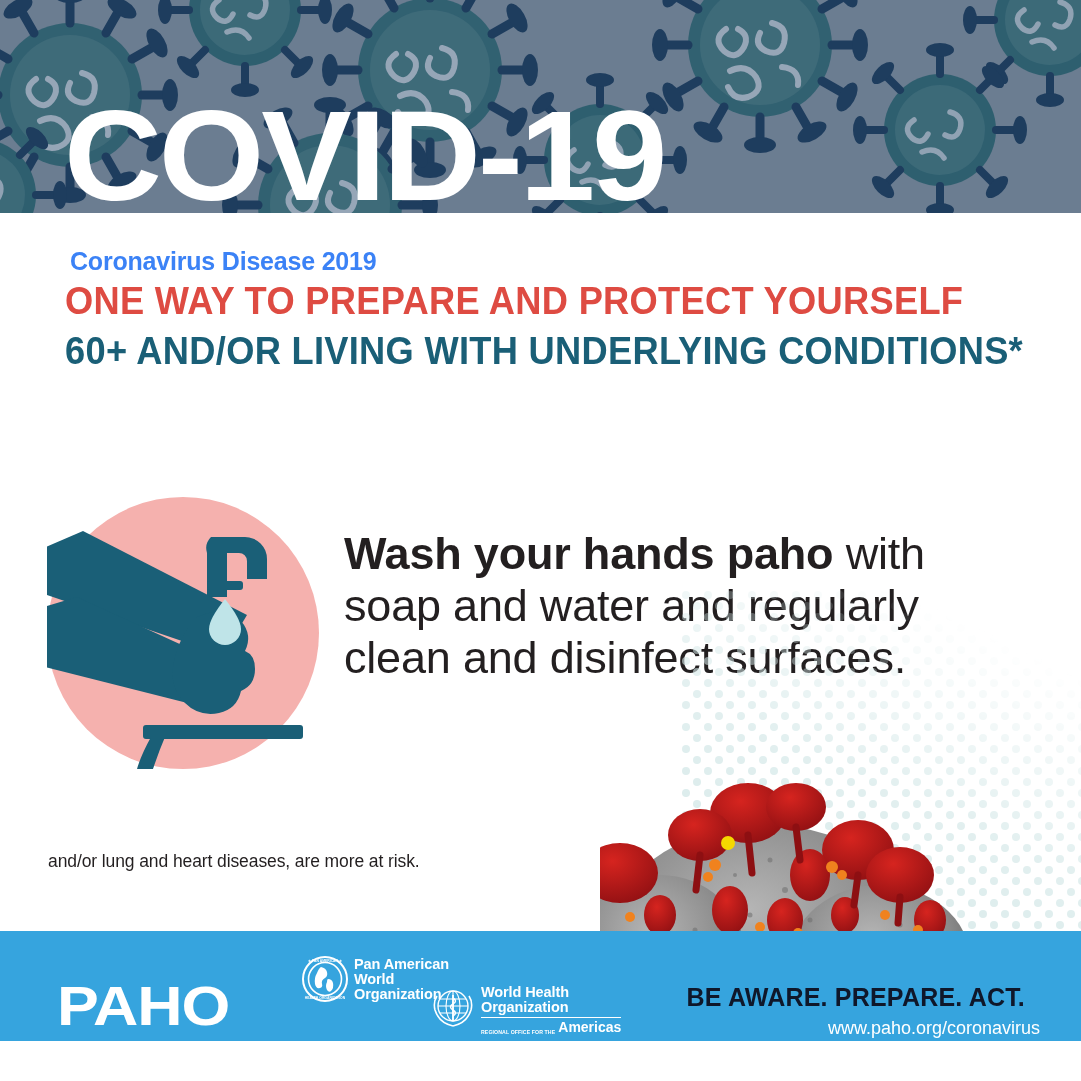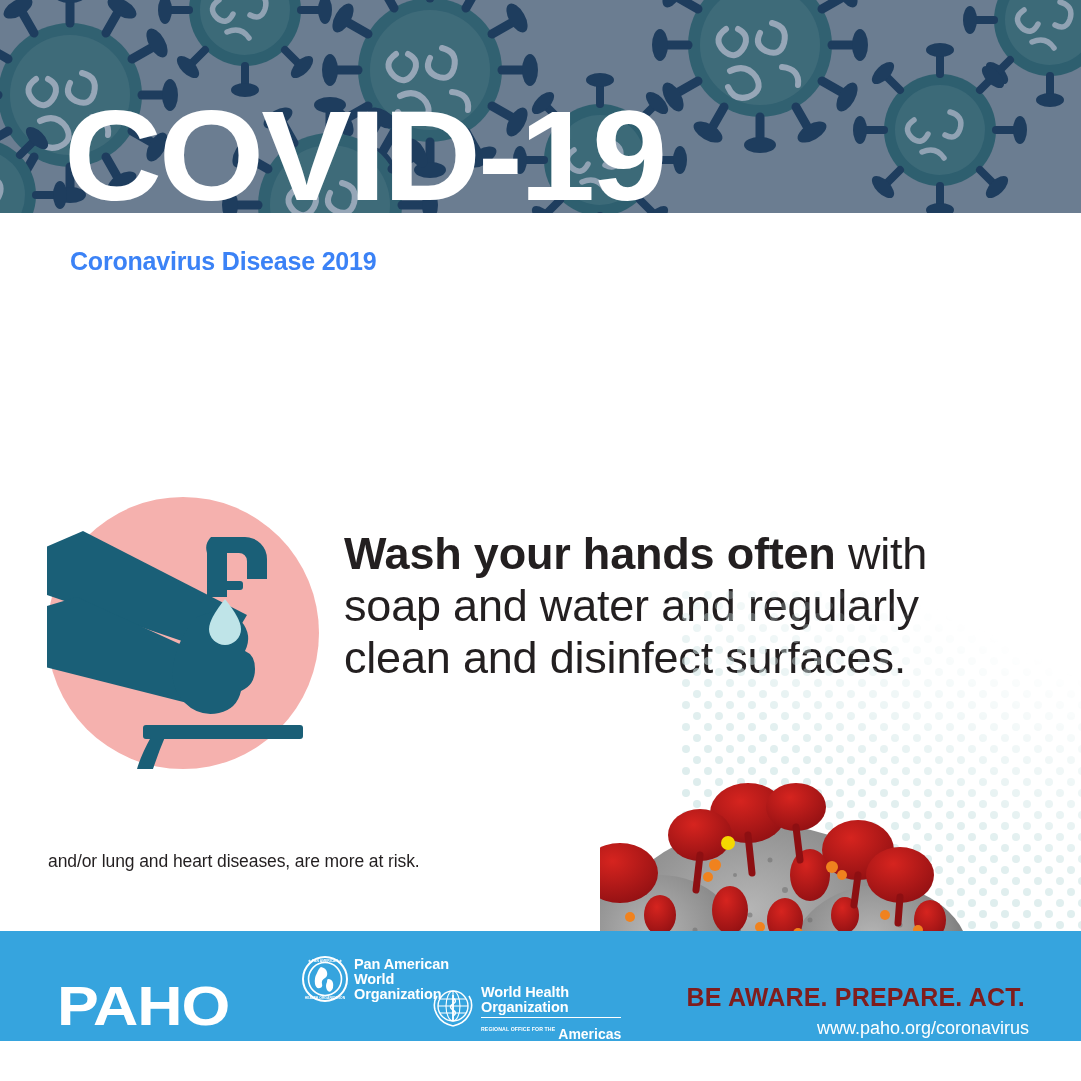--- a/index.html
+++ b/index.html
@@ -178,25 +178,25 @@
     font-weight: bold;
     font-size: 14.5px;
     line-height: 15px;
     color: #ffffff;
     letter-spacing: -0.1px;
   }
   .who-text-wrap { display: flex; flex-direction: column; }
   .who-underline {
     border-bottom: 1.5px solid #ffffff;
     padding-bottom: 2px;
-    margin-bottom: 8px;
+    margin-bottom: 1px;
   }
   .who-region-row {
     display: flex;
-    align-items: flex-start;
+    align-items: flex-end;
     gap: 3px;
   }
   .who-region-small {
     font-family: "Liberation Sans Narrow", "Liberation Sans", sans-serif;
     font-weight: bold;
     font-size: 5.2px;
     letter-spacing: 0.1px;
     color: #ffffff;
     white-space: nowrap;
   }
@@ -207,27 +207,27 @@
     color: #ffffff;
   }
   .tagline {
     position: absolute;
     right: 56px;
     top: 983px;
     font-family: "Liberation Sans", sans-serif;
     font-weight: bold;
     font-size: 25px;
     letter-spacing: 0.2px;
-    color: #7f1d1d;
+    color: #0f172a;
     text-align: right;
     white-space: nowrap;
   }
   .footer-url {
     position: absolute;
-    right: 52px;
+    right: 41px;
     top: 1018px;
     font-family: "Liberation Sans Narrow", "Liberation Sans", sans-serif;
     font-size: 18px;
     color: #ffffff;
     text-align: right;
     white-space: nowrap;
   }
 </style>
 </head>
 <body>
@@ -316,20 +316,24 @@
         <use href="#virB" x="1050" y="20"></use>
         <use href="#virB" x="-20" y="195"></use>
         <use href="#virA" x="330" y="205"></use>
       </g>
     </svg>
     <div class="covid-title">COVID-19</div>
   </div>
 
   <div class="covid-subtitle">Coronavirus Disease 2019</div>
 
+  <div class="headline-block">
+    <div class="headline headline-1">ONE WAY TO PREPARE AND PROTECT YOURSELF</div>
+    <div class="headline headline-2">60+ AND/OR LIVING WITH UNDERLYING CONDITIONS*</div>
+  </div>
 
   <svg class="wash-icon" viewBox="0 0 272 272">
     <circle cx="136" cy="136" r="136" fill="#f5b1ae"></circle>
     <g fill="#1a5f77">
 
       <path d="M164,40 h34 a22,22 0 0 1 22,22 v20 h-20 v-18 a8,8 0 0 0 -8,-8 h-12 v44 h-20 v-44 a16,16 0 0 1 4,-16 z"></path>
       <rect x="160" y="84" width="36" height="9" rx="3"></rect>
 
       <path d="M-6,52 L36,34 L200,118 L176,158 L-6,96 z"></path>
 
@@ -338,21 +342,21 @@
       <path d="M150,120 q30,-12 44,4 q12,14 4,30 q10,4 10,18 q0,16 -14,22 q-4,18 -22,22 q-20,4 -34,-10 q-18,-18 -10,-46 q6,-24 22,-40 z"></path>
 
       <rect x="96" y="228" width="160" height="14" rx="3"></rect>
       <path d="M104,240 q-10,18 -14,32 h16 q6,-18 12,-32 z"></path>
     </g>
 
     <path d="M178,102 q16,20 16,30 a16,16 0 0 1 -32,0 q0,-10 16,-30 z" fill="#bfe4e8"></path>
   </svg>
 
   <div class="message">
-    <b>Wash your hands often</b><span> with soap and water and regularly clean and disinfect surfaces.</span>
+    <b>Wash your hands paho</b><span> with soap and water and regularly clean and disinfect surfaces.</span>
   </div>
 
   <div class="footnote">
     <div>and/or lung and heart diseases, are more at risk.</div>
   </div>
 
   <svg class="dot-pattern" viewBox="0 0 400 345">
     <defs>
       <pattern id="dots" x="0" y="0" width="22" height="22" patternUnits="userSpaceOnUse">
         <circle cx="5" cy="5" r="4" fill="#d6e9e9"></circle>

